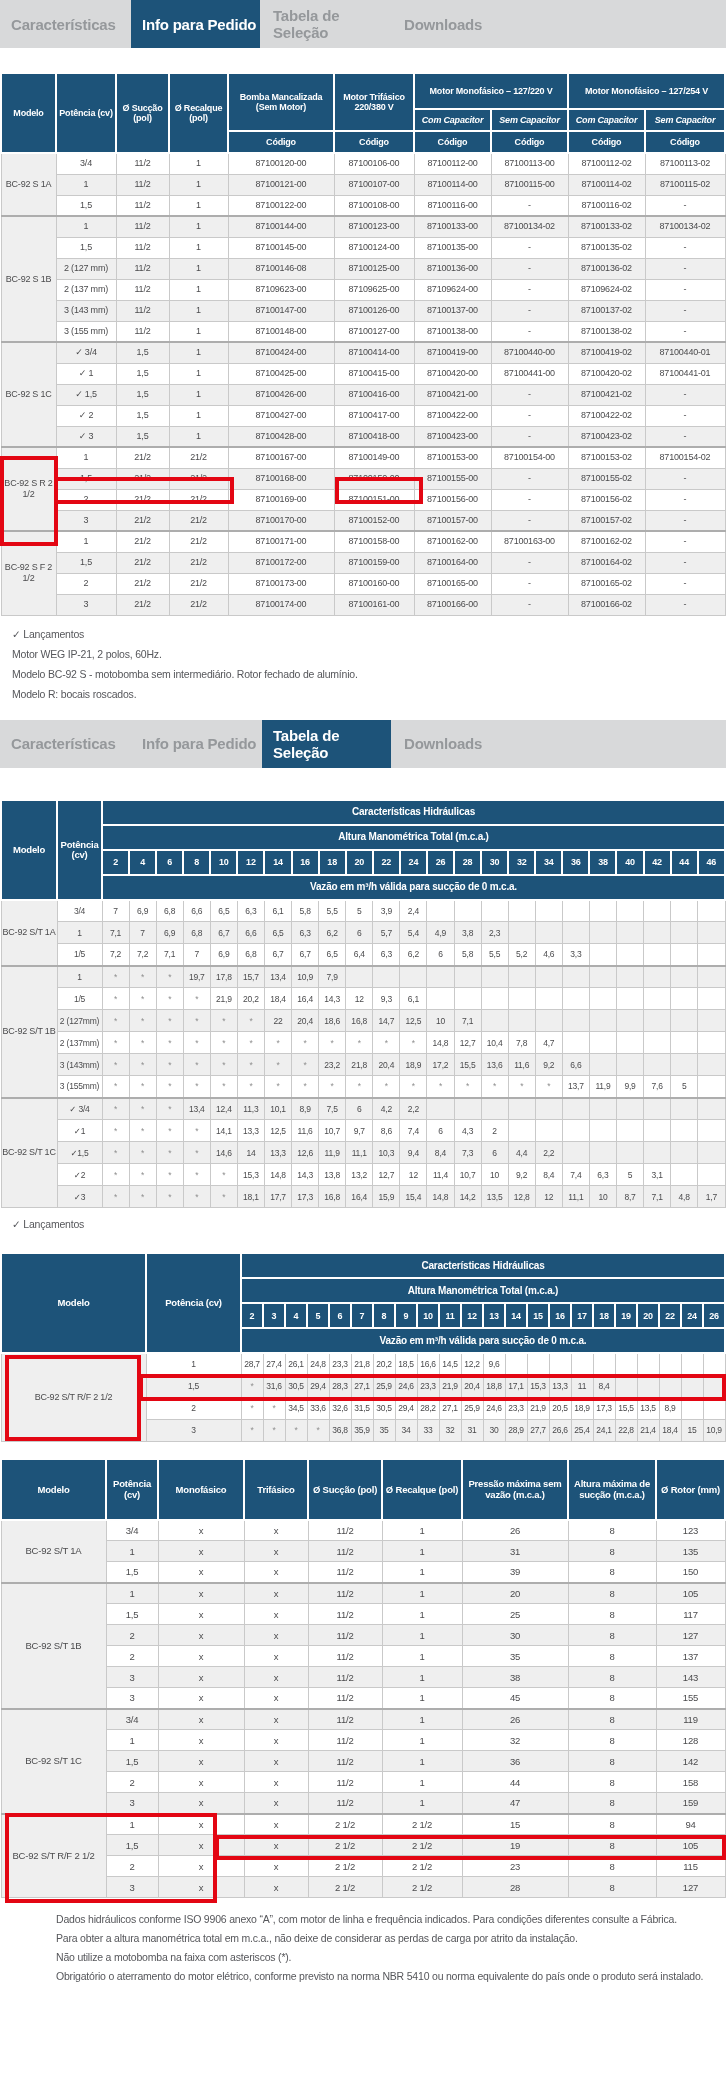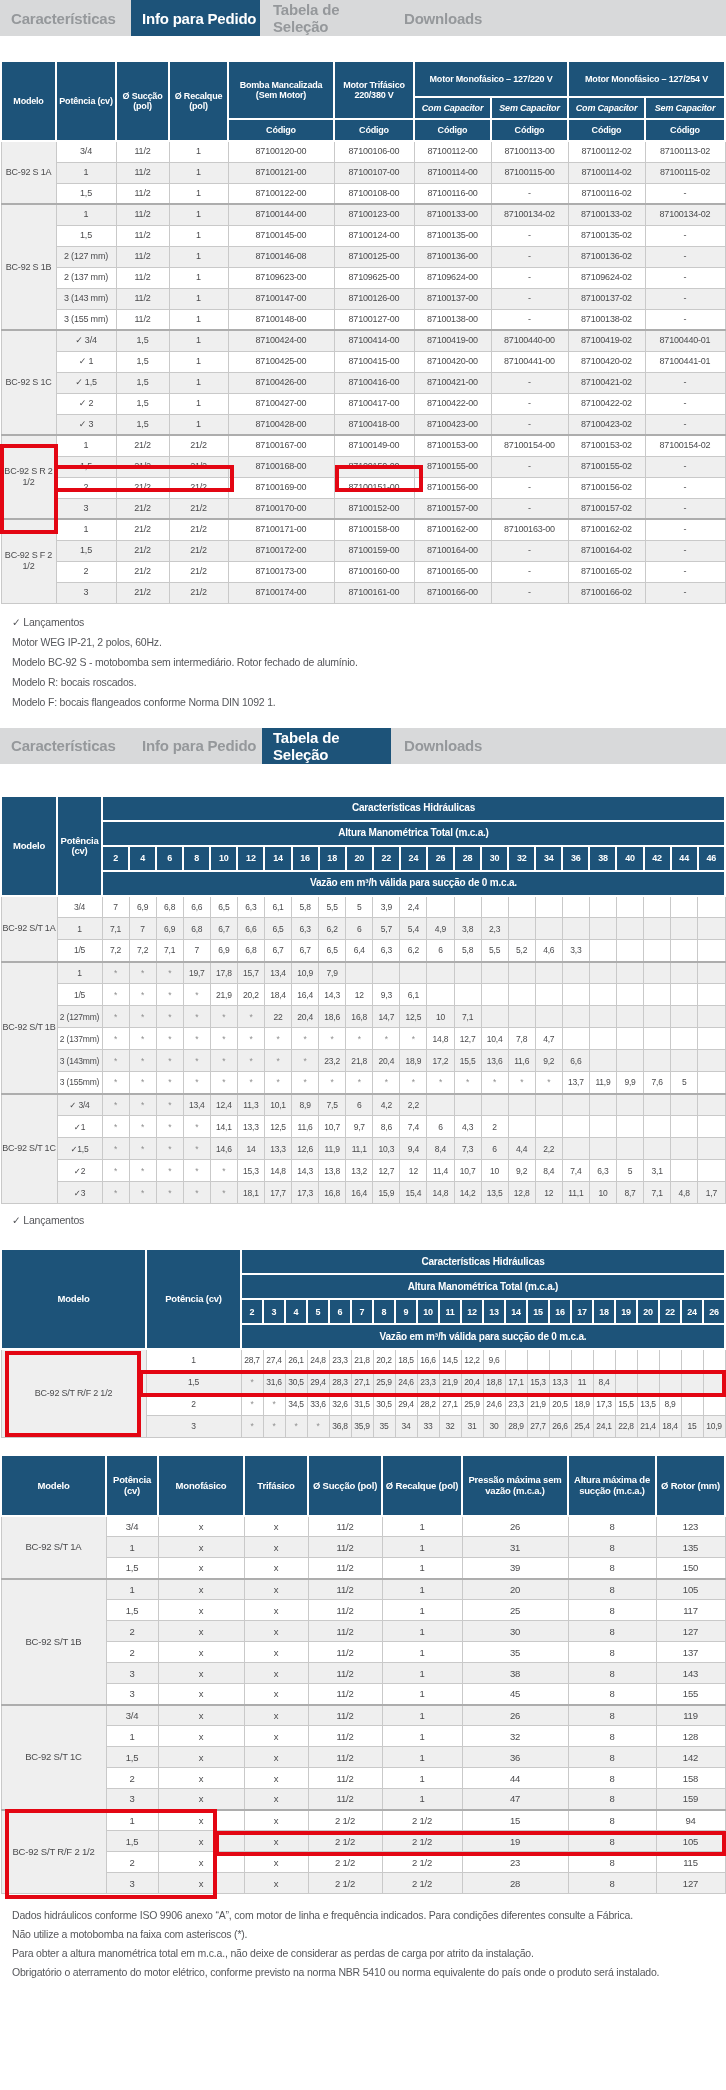--- a/index.html
+++ b/index.html
@@ -1,19 +1,19 @@
 <!DOCTYPE html>
 <html><head>
 <meta charset="utf-8">
 <style>
   html,body{margin:0;padding:0;background:#fff;}
   body{width:726px;font-family:"Liberation Sans",sans-serif;color:#4b4b4d;letter-spacing:-0.2px;}
 
   
-  .tabbar{display:flex;height:36px;background:#d8d9da;}
+  .tabbar{display:flex;height:48px;background:#d8d9da;}
   .tab{width:129px;margin-right:2px;background:#d8d9da;display:flex;align-items:center;
        padding-left:11px;box-sizing:border-box;font-weight:bold;font-size:15px;color:#95989b;cursor:pointer;}
   .tab.active{background:#1d5379;color:#fff;}
   .tab-fill{flex:1;background:#d8d9da;}
 
   
   table{border-collapse:collapse;table-layout:fixed;width:726px;}
   th,td{padding:0;margin:0;overflow:hidden;}
   thead th{background:#1d5379;color:#fff;font-weight:bold;text-align:center;
            border:2px solid #fff;font-size:9px;line-height:10px;}
@@ -50,21 +50,21 @@
   #note-mid{margin-top:6px;}
 
   
   #specs-wrap{margin-top:16px;}
   #specs-table thead th{height:59px;font-size:9.5px;line-height:11px;}
   #specs-table tbody tr{height:21px;}
   #specs-table tbody td{font-size:9.5px;}
   #specs-table tbody td.model{font-size:9.5px;line-height:12px;}
 
   #notes-bottom{margin-top:12px;}
-  #notes-bottom .note-line{line-height:19px;}
+  #notes-bottom .note-line{line-height:19px;margin-left:44px;}
 
   
   .hl{position:absolute;border:4px solid #e30613;pointer-events:none;box-sizing:border-box;}
 </style>
 </head>
 <body>
 
 <div class="tabbar">
   <div class="tab">Características</div>
   <div class="tab active">Info para Pedido</div>
@@ -366,21 +366,20 @@
   <div class="hl" style="left:0px;top:384px;width:58px;height:90px;"></div>
   <div class="hl" style="left:54px;top:405px;width:180px;height:27px;"></div>
   <div class="hl" style="left:335px;top:405px;width:88px;height:27px;"></div>
 </div>
 
 <div class="notes" id="notes-order">
   <div class="note-line">✓ Lançamentos</div>
   <div class="note-line">Motor WEG IP-21, 2 polos, 60Hz.</div>
   <div class="note-line">Modelo BC-92 S - motobomba sem intermediário. Rotor fechado de alumínio.</div>
   <div class="note-line">Modelo R: bocais roscados.</div>
-  <div class="note-line">Modelo F: bocais flangeados conforme Norma DIN 1092 1.</div>
 </div>
 
 <div class="tabbar" id="tabbar2">
   <div class="tab">Características</div>
   <div class="tab">Info para Pedido</div>
   <div class="tab active">Tabela de Seleção</div>
   <div class="tab">Downloads</div>
   <div class="tab-fill"></div>
 </div>
 
@@ -1212,16 +1211,16 @@
           <td>127</td>
         </tr>
       </tbody>
   </table>
   <div class="hl" style="left:5px;top:355px;width:212px;height:90px;"></div>
   <div class="hl" style="left:215px;top:377px;width:511px;height:25px;"></div>
 </div>
 
 <div class="notes" id="notes-bottom">
   <div class="note-line">Dados hidráulicos conforme ISO 9906 anexo “A”, com motor de linha e frequência indicados. Para condições diferentes consulte a Fábrica.</div>
+  <div class="note-line">Para obter a altura manométrica total em m.c.a., não deixe de considerar as perdas de carga por atrito da instalação.</div>
   <div class="note-line">Não utilize a motobomba na faixa com asteriscos (*).</div>
-  <div class="note-line">Para obter a altura manométrica total em m.c.a., não deixe de considerar as perdas de carga por atrito da instalação.</div>
   <div class="note-line">Obrigatório o aterramento do motor elétrico, conforme previsto na norma NBR 5410 ou norma equivalente do país onde o produto será instalado.</div>
 </div>
 
 </body></html>

